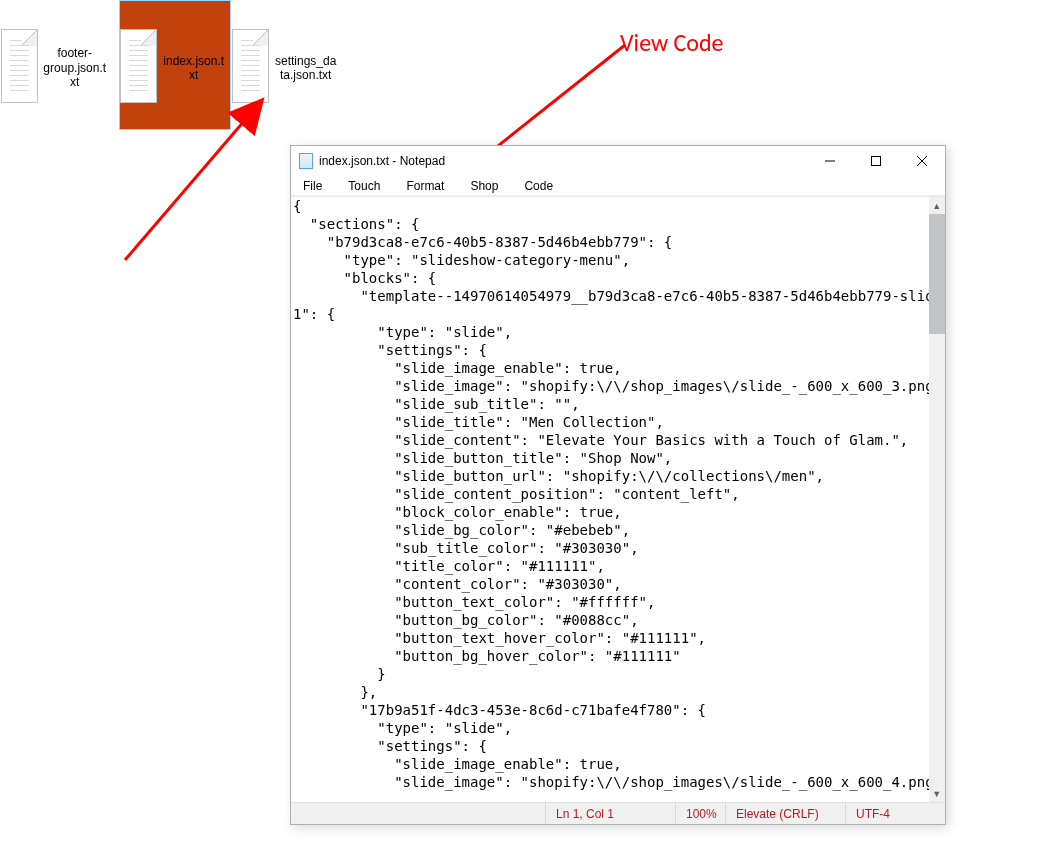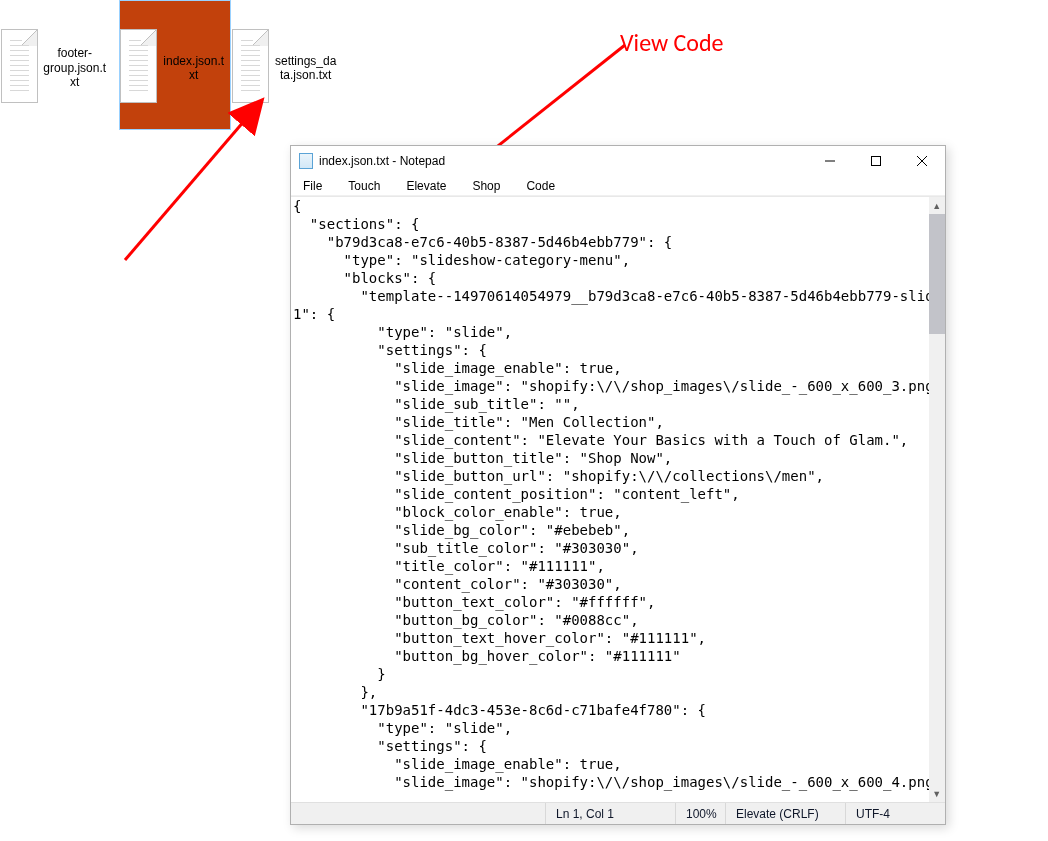--- a/index.html
+++ b/index.html
@@ -199,21 +199,21 @@
     height: 120px;
     background: #c2c3c9;
   }
 
   .statusbar {
     height: 22px;
     border-top: 1px solid #e0e0e0;
     background: #f0f0f0;
     display: flex;
     font-size: 12px;
-    color: #0f172a;
+    color: #b91c1c;
   }
   .status-cell {
     border-left: 1px solid #d8d8d8;
     padding: 0 10px;
     display: flex;
     align-items: center;
     white-space: nowrap;
   }
   .status-spacer { flex: 1; border:none; }
 </style>
@@ -318,21 +318,21 @@
         <svg width="10" height="10" viewBox="0 0 10 10">
             <line x1="0" y1="0" x2="10" y2="10" stroke="#000" stroke-width="1"></line>
             <line x1="10" y1="0" x2="0" y2="10" stroke="#000" stroke-width="1"></line>
           </svg>
       </div>
     </div>
   </div>
   <div class="menubar">
     <span class="menuitem">File</span>
     <span class="menuitem">Touch</span>
-    <span class="menuitem">Elevate</span>
+    <span class="menuitem">Format</span>
     <span class="menuitem">Shop</span>
     <span class="menuitem">Code</span>
   </div>
   <div class="editor-wrap">
     <div class="editor">{
   "sections": {
     "b79d3ca8-e7c6-40b5-8387-5d46b4ebb779": {
       "type": "slideshow-category-menu",
       "blocks": {
         "template--14970614054979__b79d3ca8-e7c6-40b5-8387-5d46b4ebb779-slide-

